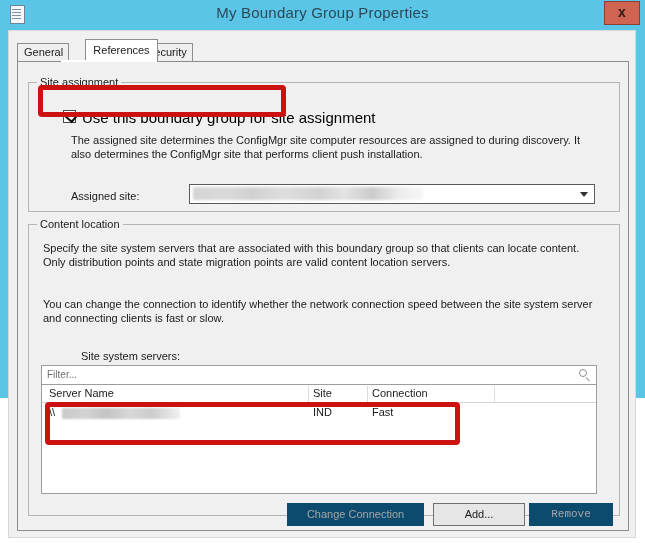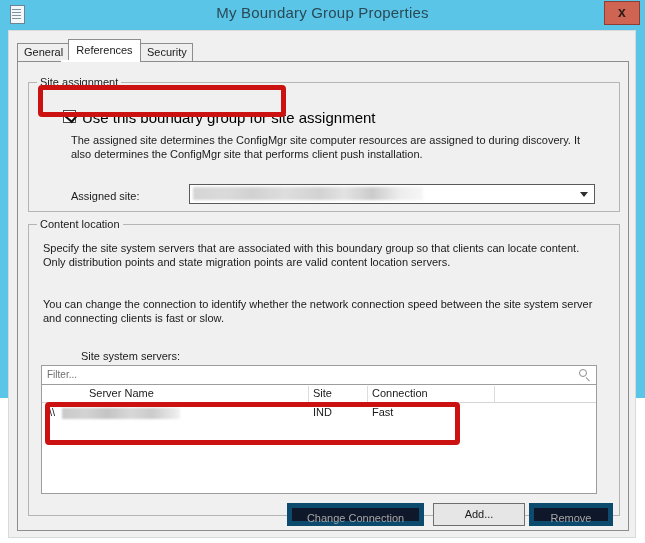--- a/index.html
+++ b/index.html
@@ -119,21 +119,21 @@
   }
   .tab.active {
     top: 0;
     height: 23px;
     line-height: 21px;
     background: #ffffff;
     border-color: #8d8d8d;
     z-index: 5;
   }
   #tab-general    { left: 0px;  width: 52px; }
-  #tab-references { left: 51px; width: 73px; }
+  #tab-references { left: 68px; width: 73px; }
   #tab-security   { left: 123px; width: 53px; }
 
   #tab-page {
     position: absolute;
     left: 8px; top: 30px;
     width: 612px;
     height: 470px;
     background: #f0f0f0;
     border: 1px solid #8d8d8d;
     border-top: 1px solid #8d8d8d;
@@ -304,21 +304,21 @@
     font-size: 11px;
     color: #1a1a1a;
     cursor: pointer;
   }
   .col-div {
     position: absolute;
     top: 1px;
     width: 1px; height: 16px;
     background: #dcdcdc;
   }
-  #ch-server     { left: 7px; margin-left: 40px; }
+  #ch-server     { left: 7px; }
   #ch-site       { left: 271px; }
   #ch-conn       { left: 330px; }
   #cd-1 { left: 266px; }
   #cd-2 { left: 325px; }
   #cd-3 { left: 452px; }
 
   .list-row {
     position: absolute;
     left: 0;
     width: 100%;
@@ -347,34 +347,34 @@
   }
 
   
   .btn {
     position: absolute;
     height: 23px;
     box-sizing: border-box;
     font-size: 11px;
     text-align: center;
     line-height: 21px;
-    background: #0f172a;
-    border: 5px solid #0c4a6e;
+    background: #0c4a6e;
+    border: 1px solid #0c4a6e;
     color: #a6a6a6;
     cursor: default;
   }
   .btn.enabled {
     background: #e6e6e6;
     border: 1px solid #6f6f6f;
     color: #1a1a1a;
     cursor: pointer;
   }
   #btn-change { left: 258px; top: 278px; width: 137px; }
   #btn-add    { left: 404px; top: 278px; width: 92px;  }
-  #btn-remove { left: 500px; top: 278px; width: 84px;  }
+  #btn-remove { left: 500px; top: 278px; width: 84px; font-family: Liberation Mono, monospace;  }
 
   
   .anno {
     position: absolute;
     border: 5px solid #cc1111;
     border-radius: 4px;
     box-sizing: border-box;
     pointer-events: none;
     z-index: 40;
   }

